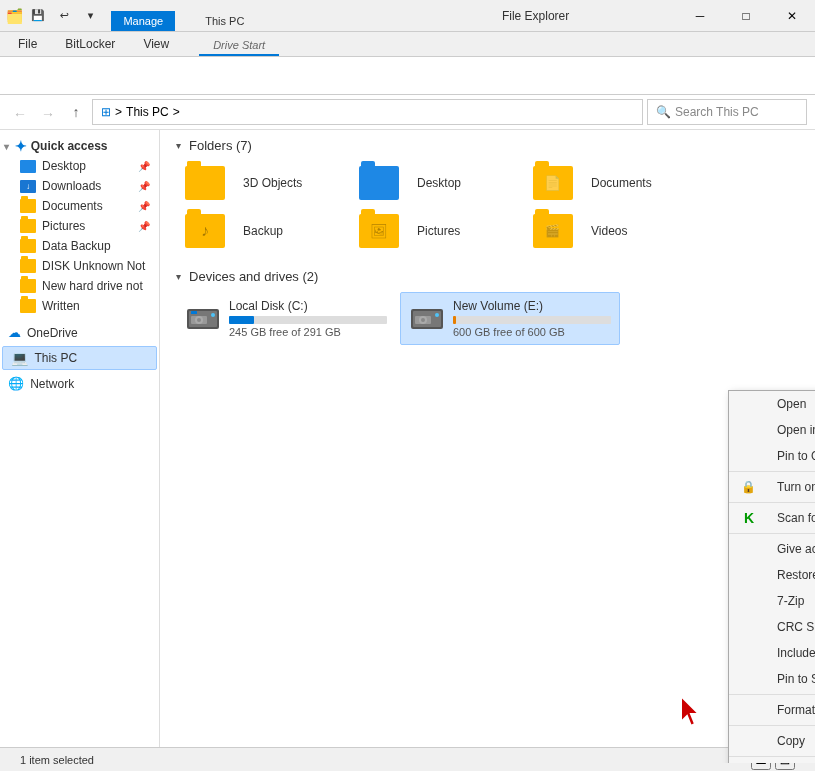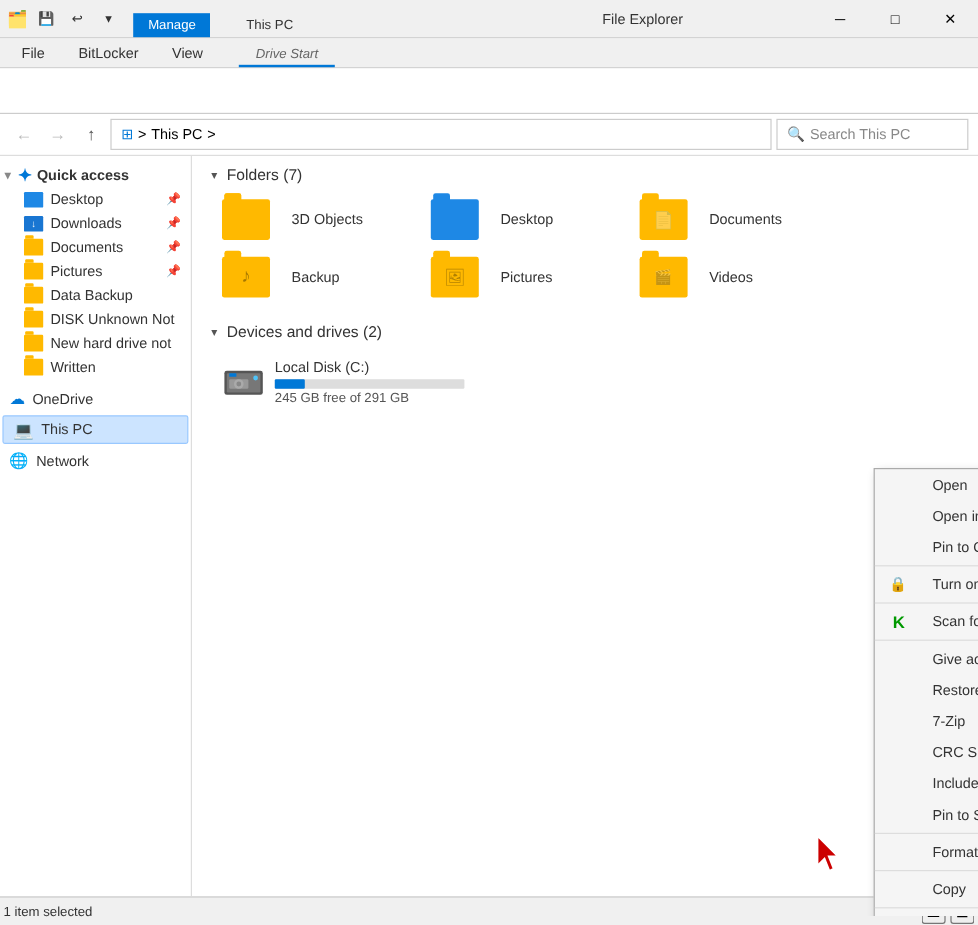--- a/index.html
+++ b/index.html
@@ -63,21 +63,21 @@
     
     .context-menu { position: absolute; top: 260px; left: 568px; width: 210px; background: #f5f5f5; border: 1px solid #aaa; box-shadow: 3px 3px 8px rgba(0,0,0,0.25); z-index: 100; }
     .ctx-item { display: flex; align-items: center; padding: 5px 12px; font-size: 12px; color: #333; cursor: pointer; gap: 8px; justify-content: space-between; }
     .ctx-separator { height: 1px; background: #ddd; margin: 2px 0; }
     .ctx-left { display: flex; align-items: center; gap: 20px; }
     .ctx-icon { width: 16px; height: 16px; flex-shrink: 0; display: flex; align-items: center; justify-content: center; font-size: 12px; }
     .bitlocker-icon { color: #ffcc00; }
     .kaspersky-icon { color: #009900; font-weight: bold; font-size: 14px; }
 
     
-    .status-bar { position: fixed; bottom: 0; left: 0; width: 815px; height: 24px; background: #f0f0f0; border-top: 1px solid #ccc; display: flex; align-items: center; padding: 0 3px; font-size: 11px; color: #333; gap: 8px; justify-content: space-between; }
+    .status-bar { position: fixed; bottom: 0; left: 0; width: 815px; height: 24px; background: #f0f0f0; border-top: 1px solid #ccc; display: flex; align-items: center; padding: 0 20px; font-size: 11px; color: #333; gap: 8px; justify-content: space-between; }
     .status-right { display: flex; align-items: center; gap: 4px; }
     .view-btn { width: 20px; height: 20px; display: flex; align-items: center; justify-content: center; cursor: pointer; font-size: 13px; }
   </style>
 </head>
 <body>
 
 <div class="title-bar">
   <div class="title-bar-left">
     <span style="font-size:14px;">🗂️</span>
     <button class="qat-btn">💾</button>
@@ -265,20 +265,39 @@
         </div>
         <div class="drive-info">
           <div class="drive-name">Local Disk (C:)</div>
           <div class="drive-bar-bg">
             <div class="drive-bar-fill" style="width:16%;"></div>
           </div>
           <div class="drive-space">245 GB free of 291 GB</div>
         </div>
       </div>
 
+      <div class="drive-item selected">
+        <div class="drive-icon-lg">
+          <svg width="36" height="36" viewBox="0 0 36 36">
+            <rect x="2" y="8" width="32" height="20" rx="2" fill="#555"></rect>
+            <rect x="4" y="10" width="28" height="16" rx="1" fill="#777"></rect>
+            <circle cx="28" cy="14" r="2" fill="#4FC3F7"></circle>
+            <rect x="6" y="15" width="16" height="8" rx="1" fill="#999"></rect>
+            <circle cx="14" cy="19" r="4" fill="#aaa"></circle>
+            <circle cx="14" cy="19" r="2" fill="#888"></circle>
+          </svg>
+        </div>
+        <div class="drive-info">
+          <div class="drive-name">New Volume (E:)</div>
+          <div class="drive-bar-bg">
+            <div class="drive-bar-fill orange" style="width:2%;"></div>
+          </div>
+          <div class="drive-space">600 GB free of 600 GB</div>
+        </div>
+      </div>
     </div>
 
     <div class="context-menu">
       <div class="ctx-item">
         <div class="ctx-left">
             <span class="ctx-icon"></span>
             <span>Open</span>
           </div>
       </div>
       <div class="ctx-item">

